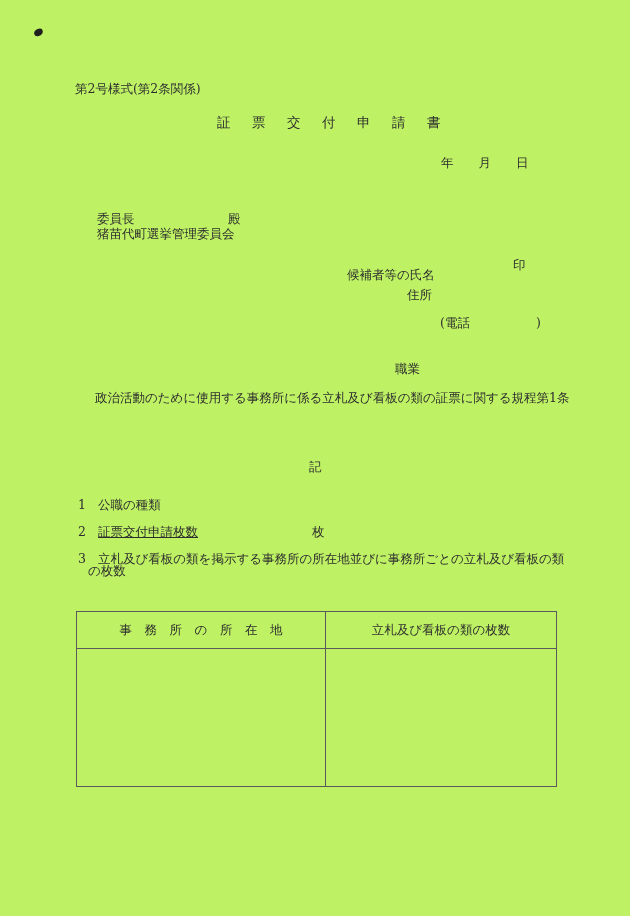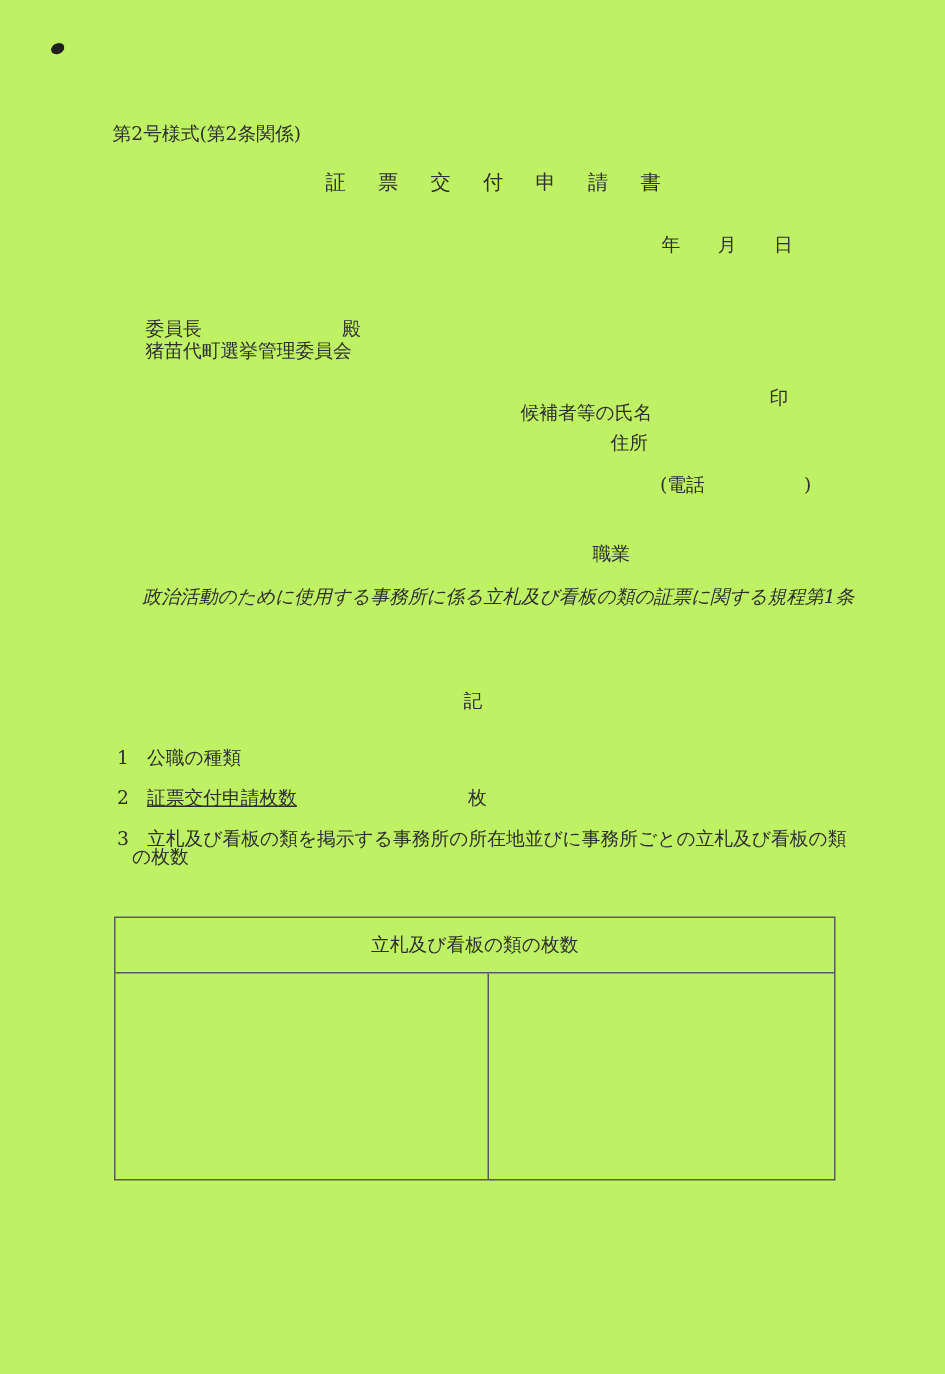--- a/index.html
+++ b/index.html
@@ -23,21 +23,21 @@
   #date-line        { left: 441px; top: 156px; }
   #committee-name   { left: 97px;  top: 181px; margin-top: 46px; }
   #chairman-label   { left: 97px;  top: 212px; }
   #honorific        { left: 228px; top: 212px; }
   #name-label       { left: 347px; top: 258px; margin-top: 10px; }
   #seal-label       { left: 513px; top: 258px; }
   #address-label    { left: 395px; top: 288px; margin-left: 12px; }
   #phone-open       { left: 440px; top: 316px; }
   #phone-close      { left: 536px; top: 316px; }
   #occupation-label { left: 395px; top: 362px; }
-  #body-line1       { left: 95px;  top: 391px; font-style: italic; }
+  #body-line1       { left: 95px;  top: 391px; }
   #body-line2       { left: 75px;  top: 419px; }
   #record-marker    { left: 309px; top: 460px; }
   #item1-num        { left: 78px;  top: 498px; }
   #item1-text       { left: 98px;  top: 498px; }
   #item2-num        { left: 78px;  top: 525px; }
   #item2-text       { left: 98px;  top: 525px; text-decoration: underline; }
   #item2-unit       { left: 312px; top: 525px; }
   #item3-num        { left: 78px;  top: 552px; }
   #item3-text       { left: 98px;  top: 552px; }
   #item3-text2      { left: 88px;  top: 564px; }
@@ -106,20 +106,21 @@
   <div class="t" id="item2-num">2</div>
   <div class="t" id="item2-text">証票交付申請枚数</div>
   <div class="t" id="item2-unit">枚</div>
 
   <div class="t" id="item3-num">3</div>
   <div class="t" id="item3-text">立札及び看板の類を掲示する事務所の所在地並びに事務所ごとの立札及び看板の類</div>
   <div class="t" id="item3-text2">の枚数</div>
 
   <div class="office-table">
     <div class="tr header-row">
+      <div class="cell c1">事　務　所　の　所　在　地</div>
       <div class="cell c2">立札及び看板の類の枚数</div>
     </div>
     <div class="tr body-row">
       <div class="cell c1"></div>
       <div class="cell c2"></div>
     </div>
   </div>
 
 </div>
 

